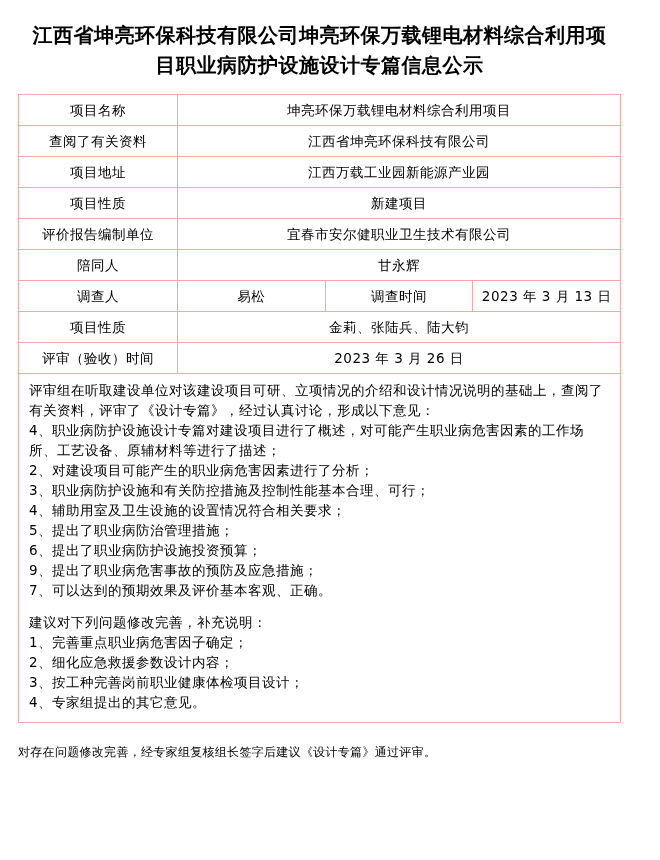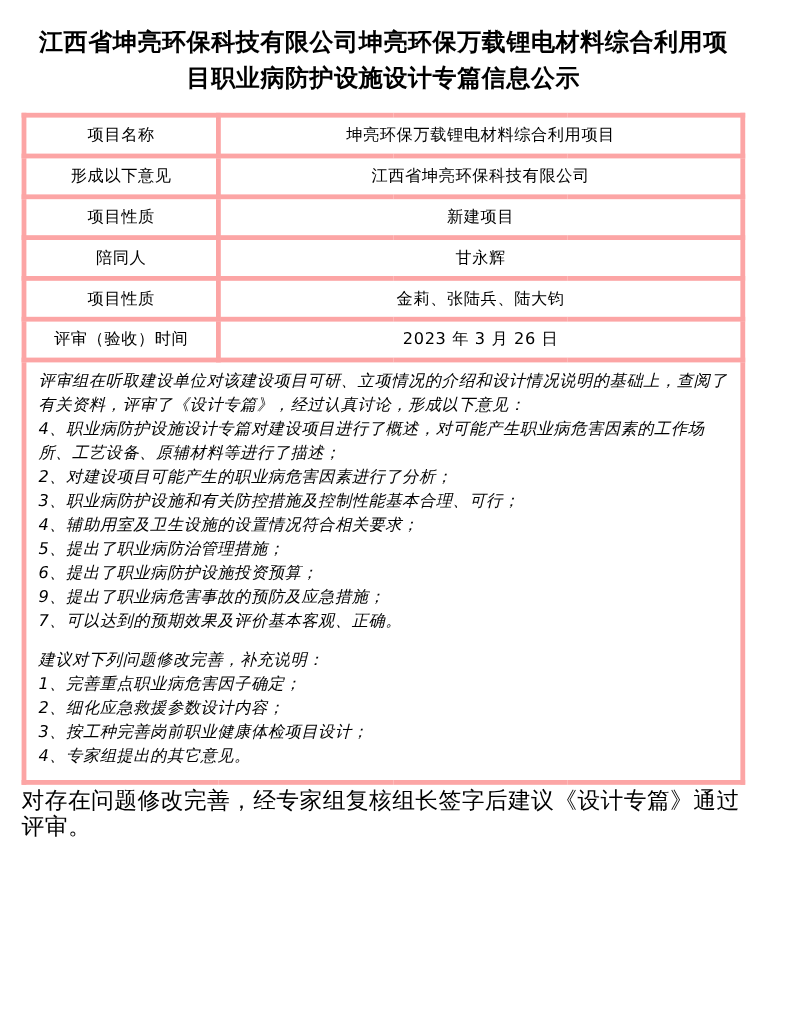--- a/index.html
+++ b/index.html
@@ -27,21 +27,21 @@
     line-height: 30px;
     letter-spacing: 0.5px;
     margin: 6px 14px 14px 14px;
   }
   table.info {
     width: 100%;
     border-collapse: collapse;
     table-layout: fixed;
   }
   table.info td {
-    border: 4px solid #fca5a5;
+    border: 1px solid #fca5a5;
     font-size: 13.5px;
     line-height: 20px;
     padding: 5px 4px;
     text-align: center;
     vertical-align: middle;
     letter-spacing: 0.5px;
     margin-left: 15px;
   }
   td.label {
     width: 150px;
@@ -57,56 +57,69 @@
     padding: 6px 10px 10px 10px !important;
     line-height: 22.5px;
     font-size: 13.5px;
   }
   .body-cell p {
     margin: 0;
     text-indent: 0;
   }
   .indent2 {
     text-indent: 28px;
-    font-style: italic;
   }
   .blank-line {
     height: 12px;
   }
   .footer-note {
-    margin-top: 2px;
-    font-size: 19px;
+    margin-top: 18px;
+    font-size: 12px;
     line-height: 22px;
     letter-spacing: 0.3px;
   }
 </style>
 </head>
 <body>
 
 <div class="page">
 
   <div class="doc-title">江西省坤亮环保科技有限公司坤亮环保万载锂电材料综合利用项目职业病防护设施设计专篇信息公示</div>
 
   <table class="info">
     <tbody>
       <tr>
         <td class="label">项目名称</td>
         <td colspan="3">坤亮环保万载锂电材料综合利用项目</td>
       </tr>
       <tr>
-        <td class="label">形成以下意见</td>
+        <td class="label">查阅了有关资料</td>
         <td colspan="3">江西省坤亮环保科技有限公司</td>
+      </tr>
+      <tr>
+        <td class="label">项目地址</td>
+        <td colspan="3">江西万载工业园新能源产业园</td>
       </tr>
       <tr>
         <td class="label">项目性质</td>
         <td colspan="3">新建项目</td>
       </tr>
       <tr>
+        <td class="label">评价报告编制单位</td>
+        <td colspan="3">宜春市安尔健职业卫生技术有限公司</td>
+      </tr>
+      <tr>
         <td class="label">陪同人</td>
         <td colspan="3">甘永辉</td>
+      </tr>
+      <tr>
+        <td class="label">调查人</td>
+        <td>易松</td>
+        <td class="sub-label">调查时间</td>
+        <td class="sub-value">2023 年 3 月 13 日</td>
       </tr>
       <tr>
         <td class="label">项目性质</td>
         <td colspan="3">金莉、张陆兵、陆大钧</td>
       </tr>
       <tr>
         <td class="label">评审（验收）时间</td>
         <td colspan="3">2023 年 3 月 26 日</td>
       </tr>
       <tr>

